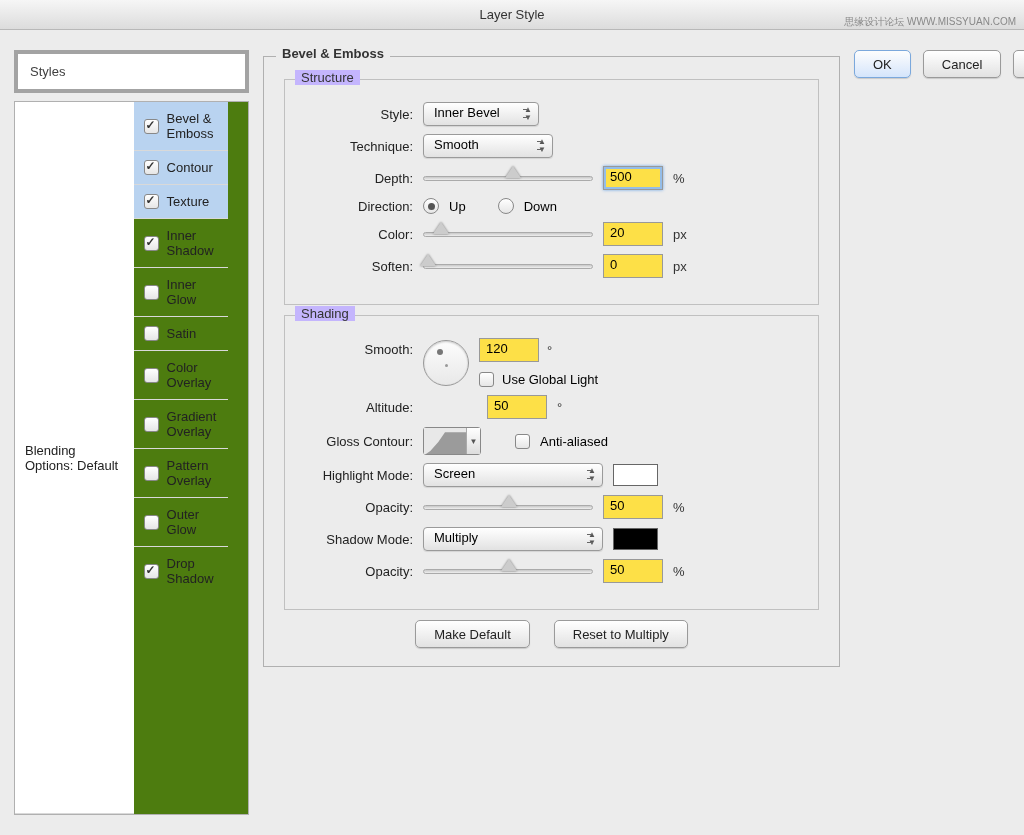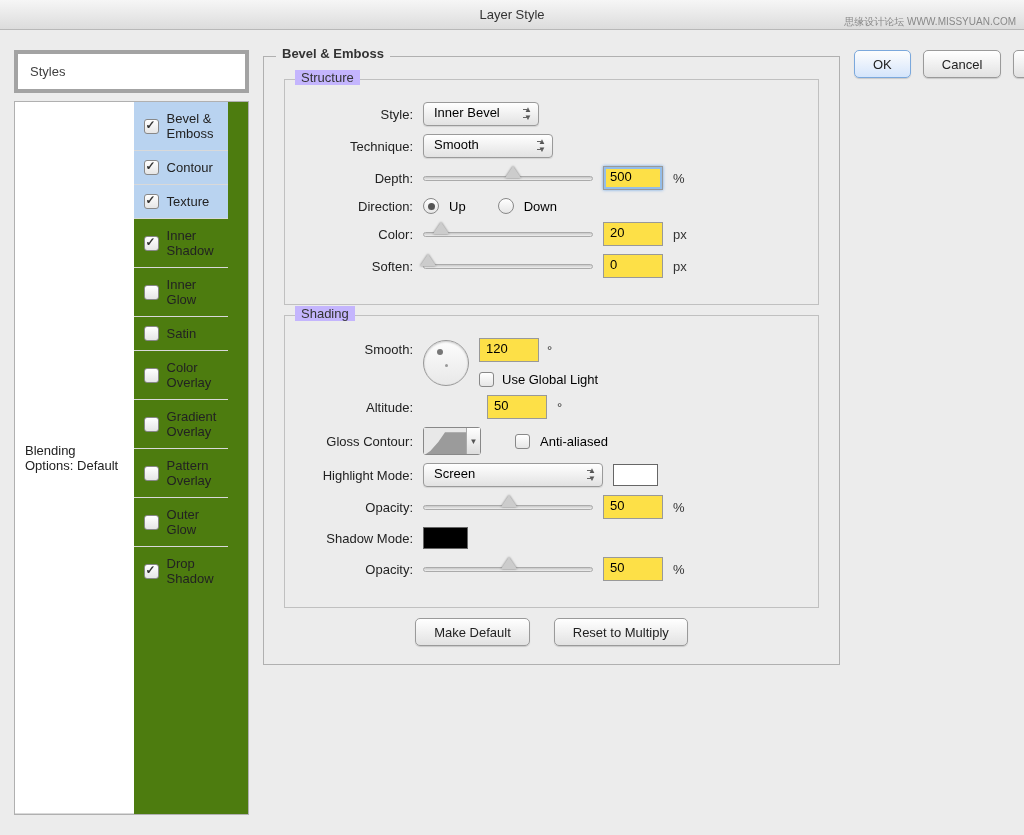--- a/index.html
+++ b/index.html
@@ -227,20 +227,21 @@
        <div class="slider">
                 <div class="track"></div>
                 <div class="thumb" style="left:46%"></div>
               </div>
        <div class="numbox">50</div>
        <span class="unit">%</span>
             </div>
 
      <div class="row">
               <span class="lbl">Shadow Mode:</span>
+       <div class="sel" style="width:180px"><span>Multiply</span><span class="arrows">▲<br>▼</span></div>
        <div class="swatch" style="background:#000"></div>
             </div>
 
      <div class="row">
               <span class="lbl">Opacity:</span>
        <div class="slider">
                 <div class="track"></div>
                 <div class="thumb" style="left:46%"></div>
               </div>
        <div class="numbox">50</div>

